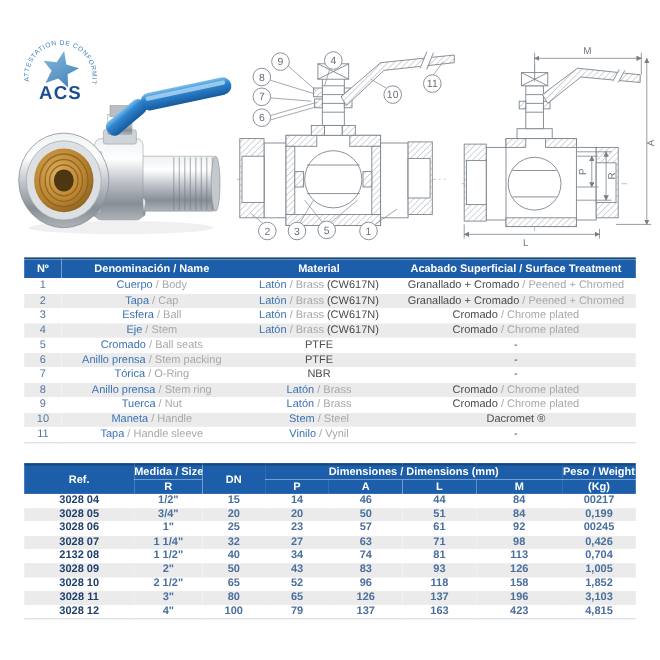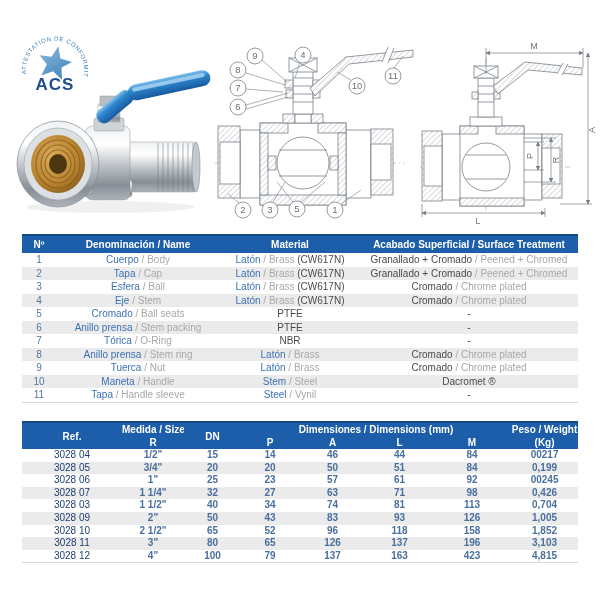--- a/index.html
+++ b/index.html
@@ -35,21 +35,21 @@
   .c-num{color:#5577a0;}
   .es{color:#3b71b3;}
   .en{color:#a8a8a8;}
   .code{color:#4a4a4a;font-weight:normal;}
   .dark{color:#4a4a4a;font-weight:normal;text-align:center;}
 
   .dims{top:421px;border-bottom:1px solid #d4dae1;}
   .dims thead th{background:#1c5ea9;color:#fff;font-size:10px;font-weight:bold;height:13px;line-height:13px;}
   .dims thead tr:first-child th{border-top:2px solid #11487f;}
   .dims tbody td{height:12.6px;font-size:10px;line-height:12.6px;color:#4a6f9e;font-weight:600;}
-  .dims tbody td.ref{color:#1e3f6e;font-weight:normal;}
+  .dims tbody td.ref{color:#1e3f6e;font-weight:bold;}
   .dims tbody tr:nth-child(even){background:#ebebeb;}
 </style>
 </head>
 <body>
 
 <svg class="photo" viewBox="0 0 205 200">
   <defs>
     <linearGradient id="chrV" x1="0" y1="0" x2="0" y2="1">
       <stop offset="0" stop-color="#eef1f3"></stop>
         <stop offset="0.25" stop-color="#ffffff"></stop>
@@ -401,21 +401,21 @@
   <tr>
     <td class="c-num">10</td>
     <td><span class="es">Maneta</span> <span class="en">/ Handle</span></td>
     <td><span class="es">Stem</span> <span class="en">/ Steel</span> <span class="code"></span><span class="dark"></span></td>
     <td><span class="dark">Dacromet ®</span> <span class="en"></span></td>
   </tr>
 
   <tr>
     <td class="c-num">11</td>
     <td><span class="es">Tapa</span> <span class="en">/ Handle sleeve</span></td>
-    <td><span class="es">Steel</span> <span class="en">/ Vynil</span> <span class="code"></span><span class="dark"></span></td>
+    <td><span class="es">Vinilo</span> <span class="en">/ Vynil</span> <span class="code"></span><span class="dark"></span></td>
     <td><span class="dark">-</span> <span class="en"></span></td>
   </tr>
 </tbody>
 </table>
 
 <table class="dims">
   <colgroup>
     <col style="width:100px">
       <col style="width:62px">
       <col style="width:57px">
@@ -481,21 +481,21 @@
     <td>1 1/4"</td>
     <td>32</td>
     <td>27</td>
     <td>63</td>
     <td>71</td>
     <td>98</td>
     <td>0,426</td>
   </tr>
 
   <tr>
-    <td class="ref">3028 03</td>
+    <td class="ref">2132 08</td>
     <td>1 1/2"</td>
     <td>40</td>
     <td>34</td>
     <td>74</td>
     <td>81</td>
     <td>113</td>
     <td>0,704</td>
   </tr>
 
   <tr>

